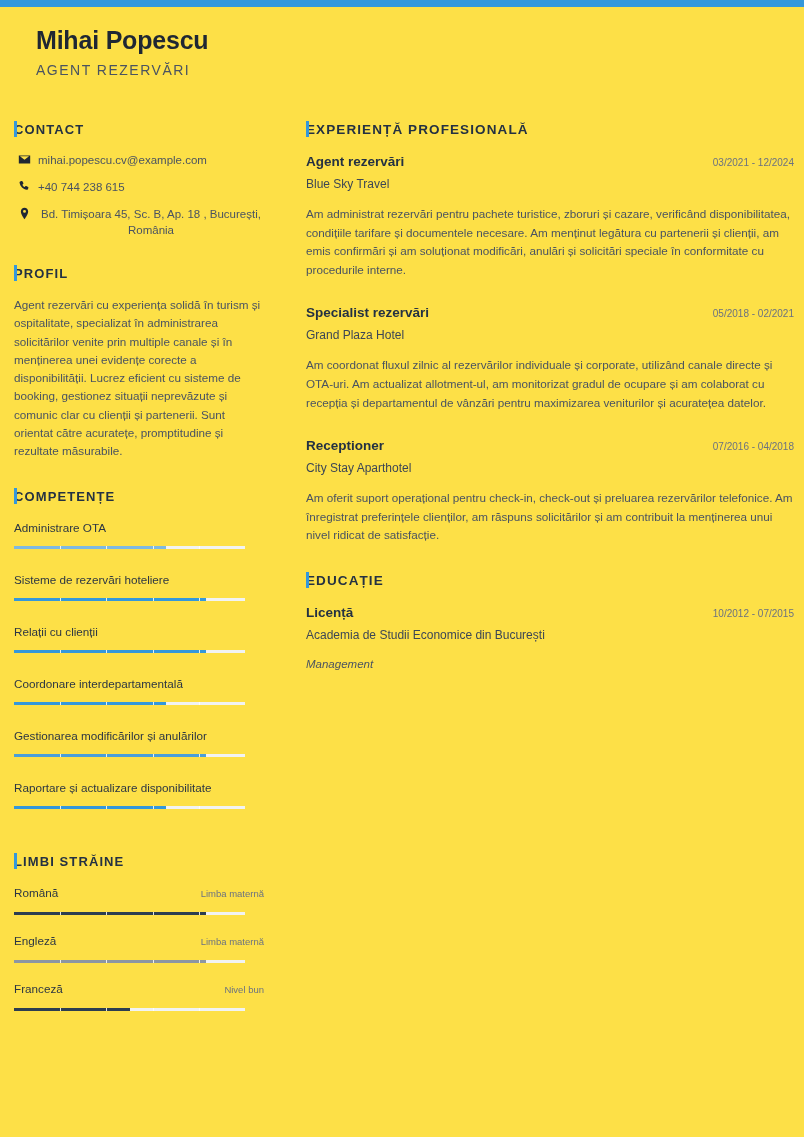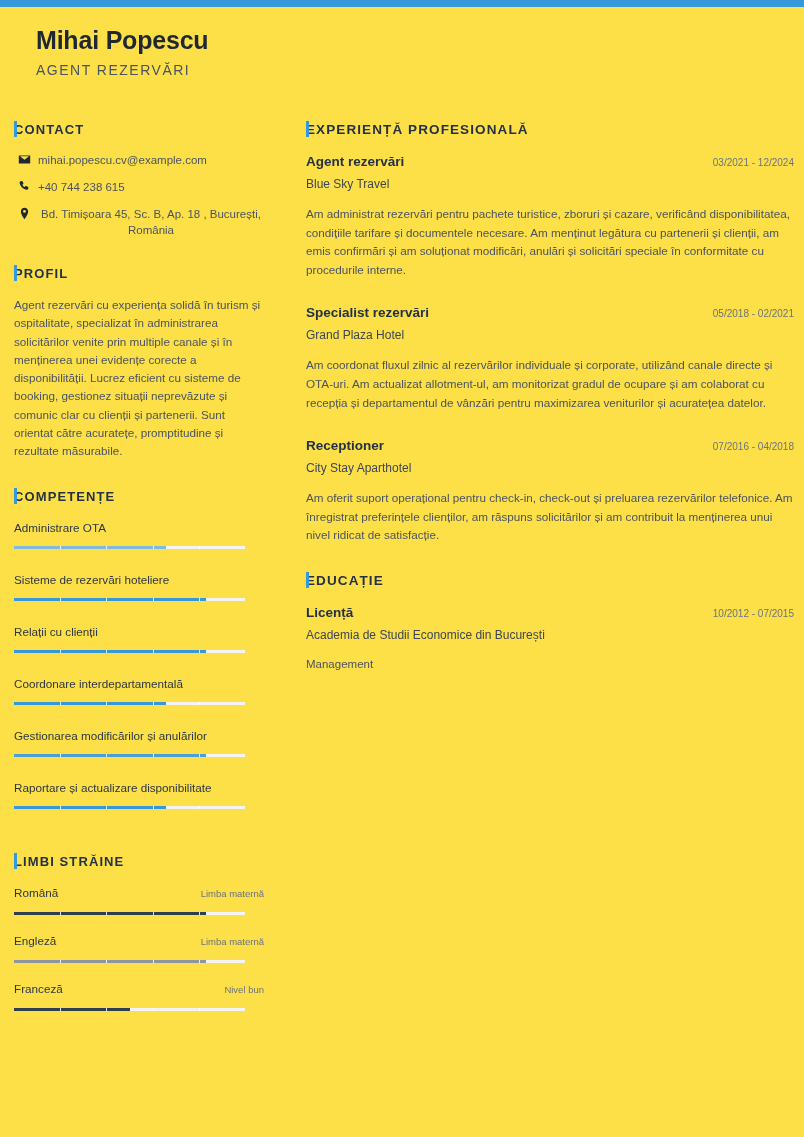--- a/index.html
+++ b/index.html
@@ -201,20 +201,21 @@
   }
   .entry-desc {
     margin-top: 11px;
     font-size: 11.7px;
     color: #4a5361;
     line-height: 18.6px;
   }
   .entry-field {
     margin-top: 10px;
     font-size: 11.5px;
+    font-style: italic;
     color: #4a5361;
     line-height: 18px;
   }
 
   .edu-section { margin-top: 4px; }
 </style>
 </head>
 <body>
 
 <div class="page">

